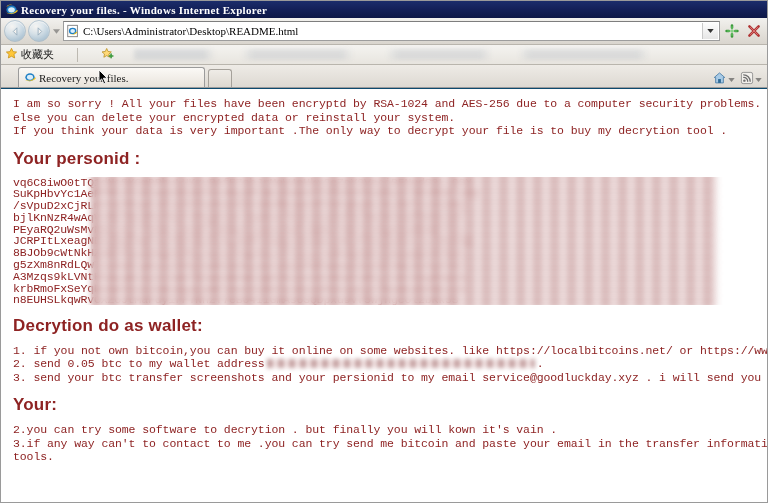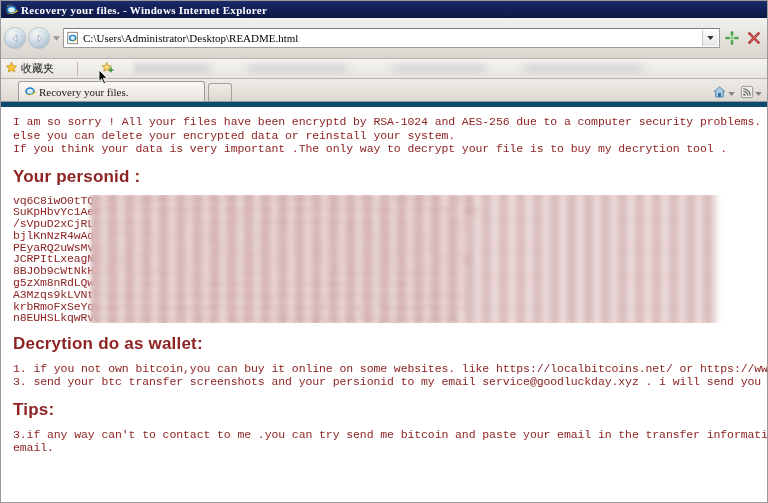--- a/index.html
+++ b/index.html
@@ -54,21 +54,21 @@
     position: relative;
   }
 
   
   .addrbar {
     height: 24px;
     background: linear-gradient(180deg,#f2f1ee 0%, #e4e1db 55%, #d9d5ce 100%);
     border-bottom: 1px solid #b9b5ad;
     display: flex;
     align-items: center;
-    padding: 8px 3px;
+    padding: 1px 3px;
     flex: 0 0 auto;
     gap: 2px;
   }
   .navbtn {
     width: 20px; height: 20px;
     border-radius: 50%;
     flex: 0 0 auto;
     position: relative;
     background: radial-gradient(circle at 35% 28%, #ffffff 0%, #cfe4f4 38%, #8fb8d8 72%, #6f9cc2 100%);
     border: 1px solid #8aa8c0;
@@ -217,21 +217,21 @@
   .tr-btn {
     display: flex; align-items: center; gap: 1px;
     padding: 0 2px;
   }
   .caret-sm { opacity: .55; }
 
   
   .page {
     flex: 1 1 auto;
     background: #ffffff;
-    border-top: 5px solid #0c4a6e;
+    border-top: 1px solid #0c4a6e;
     overflow: hidden;
     position: relative;
     padding: 8px 10px 0 12px;
     box-sizing: border-box;
   }
   .page-inner {
     font-family: "Liberation Serif", serif;
     color: #8e2323;
   }
   .ptext {
@@ -457,28 +457,30 @@
         <div class="blur-lines">A3Mzqs9kLVNtPhdyuECXJIrDaGfbSwenB8WoiQmYKZ1vc0xR6pTUO5j72HlFAgM4pcN</div>
         <div class="blur-lines">krbRmoFxSeYqDvGWTn3ZJkBiUgaLQHPl0wCXV9N7y2OscdMIA1uEjtfKp86zhR5bJjX</div>
         <div class="blur-lines">n8EUHSLkqwRvCXZoJtMaFdy1rPYNhzT7eB04IiGmAs63QDpxu9Vf5WjngcOl2bKk5S</div>
         <div class="blur-overlay"></div>
       </div>
 
       <h2 class="phead">Decrytion do as wallet:</h2>
 
       <div class="list-block">
         <div class="ptext">1. if you not own bitcoin,you can buy it online on some websites. like https://localbitcoins.net/ or https://www.coinbase.com/ .</div>
+        <div class="ptext"><span>2. send 0.05 btc to my wallet address</span><span class="wallet-blur"></span><span>.</span></div>
         <div class="ptext">3. send your btc transfer screenshots and your persionid to my email service@goodluckday.xyz . i will send you decrytion tool.</div>
       </div>
 
-      <h2 class="phead">Tips:</h2>
+      <h2 class="phead">Your:</h2>
 
       <div class="list-block">
+        <div class="ptext">2.you can try some software to decrytion . but finally you will kown it's vain .</div>
         <div class="ptext">3.if any way can't to contact to me .you can try send me bitcoin and paste your email in the transfer information. i will contact</div>
-        <div class="ptext">email.</div>
+        <div class="ptext">tools.</div>
       </div>
 
     </div>
   </div>
 
   <svg class="cursor-arrow" style="left:97px; top:68px;" width="11" height="16" viewBox="0 0 11 16">
     <path d="M1 1l8.2 8.2H5.4l2.2 4.9-1.7.8-2.2-5-2.7 2.6z" fill="#000000" stroke="#ffffff" stroke-width=".9" stroke-linejoin="round"></path>
   </svg>
 
 </div>

